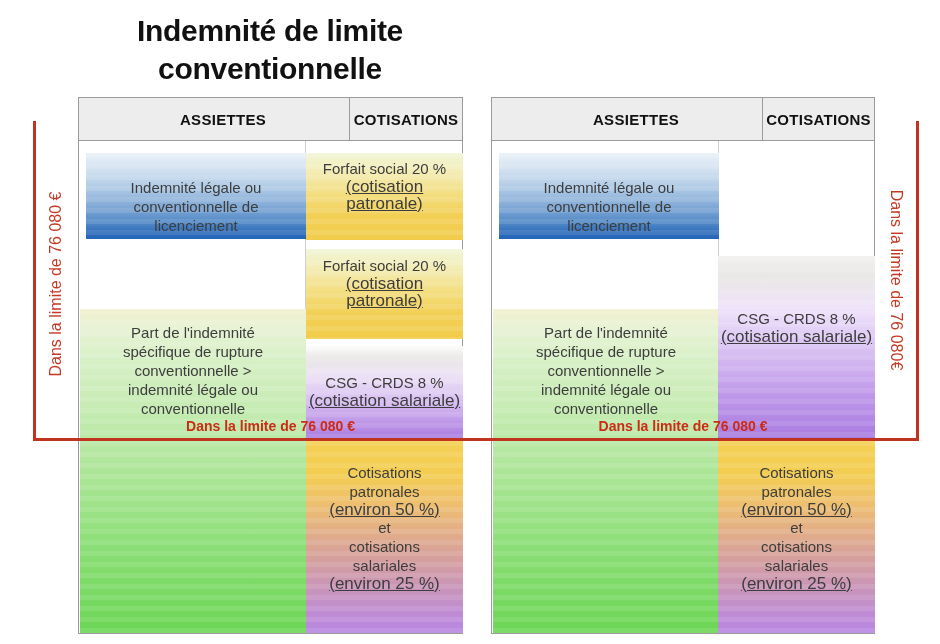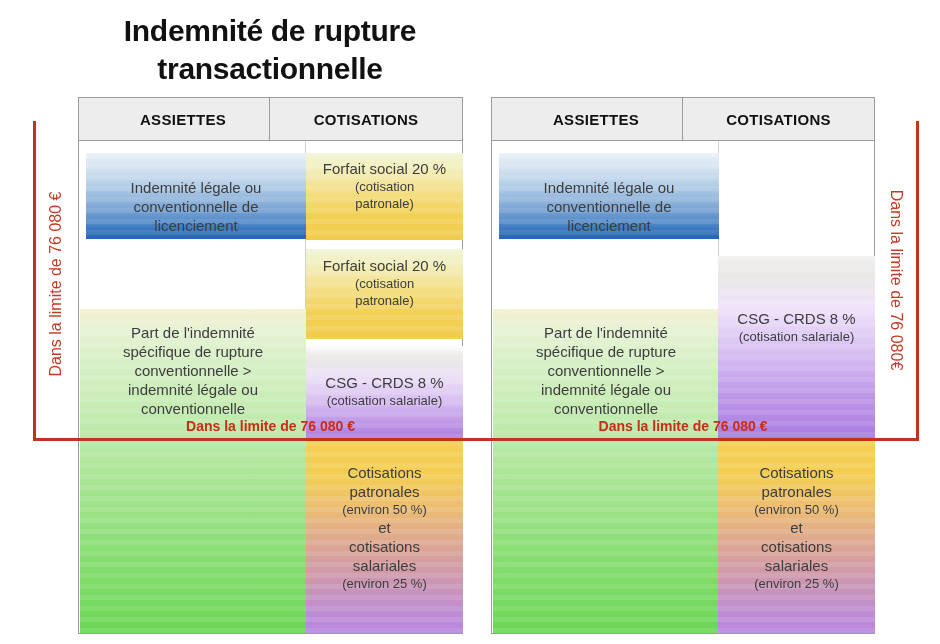--- a/index.html
+++ b/index.html
@@ -36,33 +36,33 @@
   .panel-left{left:78px;width:385px;}
   .panel-right{left:491px;width:384px;}
   .thead{
     position:absolute;left:0;top:0;right:0;height:43px;display:flex;
     background:#ededed;border-bottom:1px solid #9b9b9b;box-sizing:border-box;
   }
   .th{
     display:flex;align-items:center;justify-content:center;
     font-size:15px;font-weight:bold;color:#111;letter-spacing:0.3px;
   }
-  .th-a{width:191px;border-right:1px solid #9b9b9b;box-sizing:border-box;padding-left:18px;}
+  .th-a{width:271px;border-right:1px solid #9b9b9b;box-sizing:border-box;padding-left:18px;}
   .th-c{flex:1;}
   .coldiv{
     position:absolute;left:226px;top:43px;bottom:0;width:1px;
     background:#cfcfcf;
   }
 
   
   .block{
     position:absolute;box-sizing:border-box;text-align:center;
     color:#3d3d3d;font-size:15px;line-height:19px;z-index:2;
   }
-  .block .small{font-size:13px;line-height:17px;}
+  .block .small{font-size:17px;line-height:17px;text-decoration:underline;}
   .line{display:block;}
   .w160{width:170px;margin:16px auto;}
   .w180{width:180px;margin:8px auto;}
   .bands{
     background-image:
       repeating-linear-gradient(180deg,
         rgba(255,255,255,0.10) 0px, rgba(255,255,255,0.10) 5px,
         rgba(255,255,255,0.00) 5px, rgba(255,255,255,0.00) 11px),
       var(--grad);
   }
@@ -89,21 +89,21 @@
   .inline-limit{
     position:absolute;left:0;right:0;top:320px;text-align:center;
     font-size:14px;font-weight:bold;color:#cc2b15;z-index:6;
   }
 </style>
 </head>
 <body>
 
 <div class="stage">
 
-  <h1 class="title title-left">Indemnité de rupture transactionnelle</h1>
+  <h1 class="title title-left">Indemnité de limite conventionnelle</h1>
 
   <div class="rline rline-left-v"></div>
   <div class="rline rline-right-v"></div>
   <div class="rline rline-h"></div>
   <div class="vlabel vlabel-left">Dans la limite de 76 080 €</div>
   <div class="vlabel vlabel-right">Dans la limite de 76 080€</div>
 
   <div class="panel panel-left">
     <div class="thead">
       <div class="th th-a">ASSIETTES</div>

